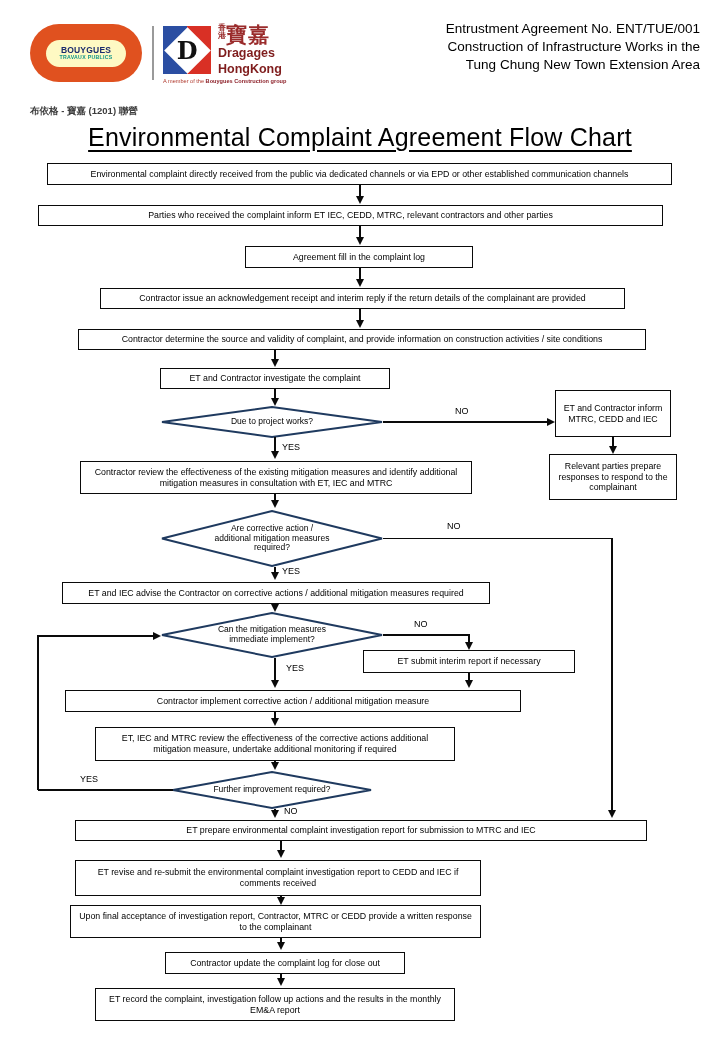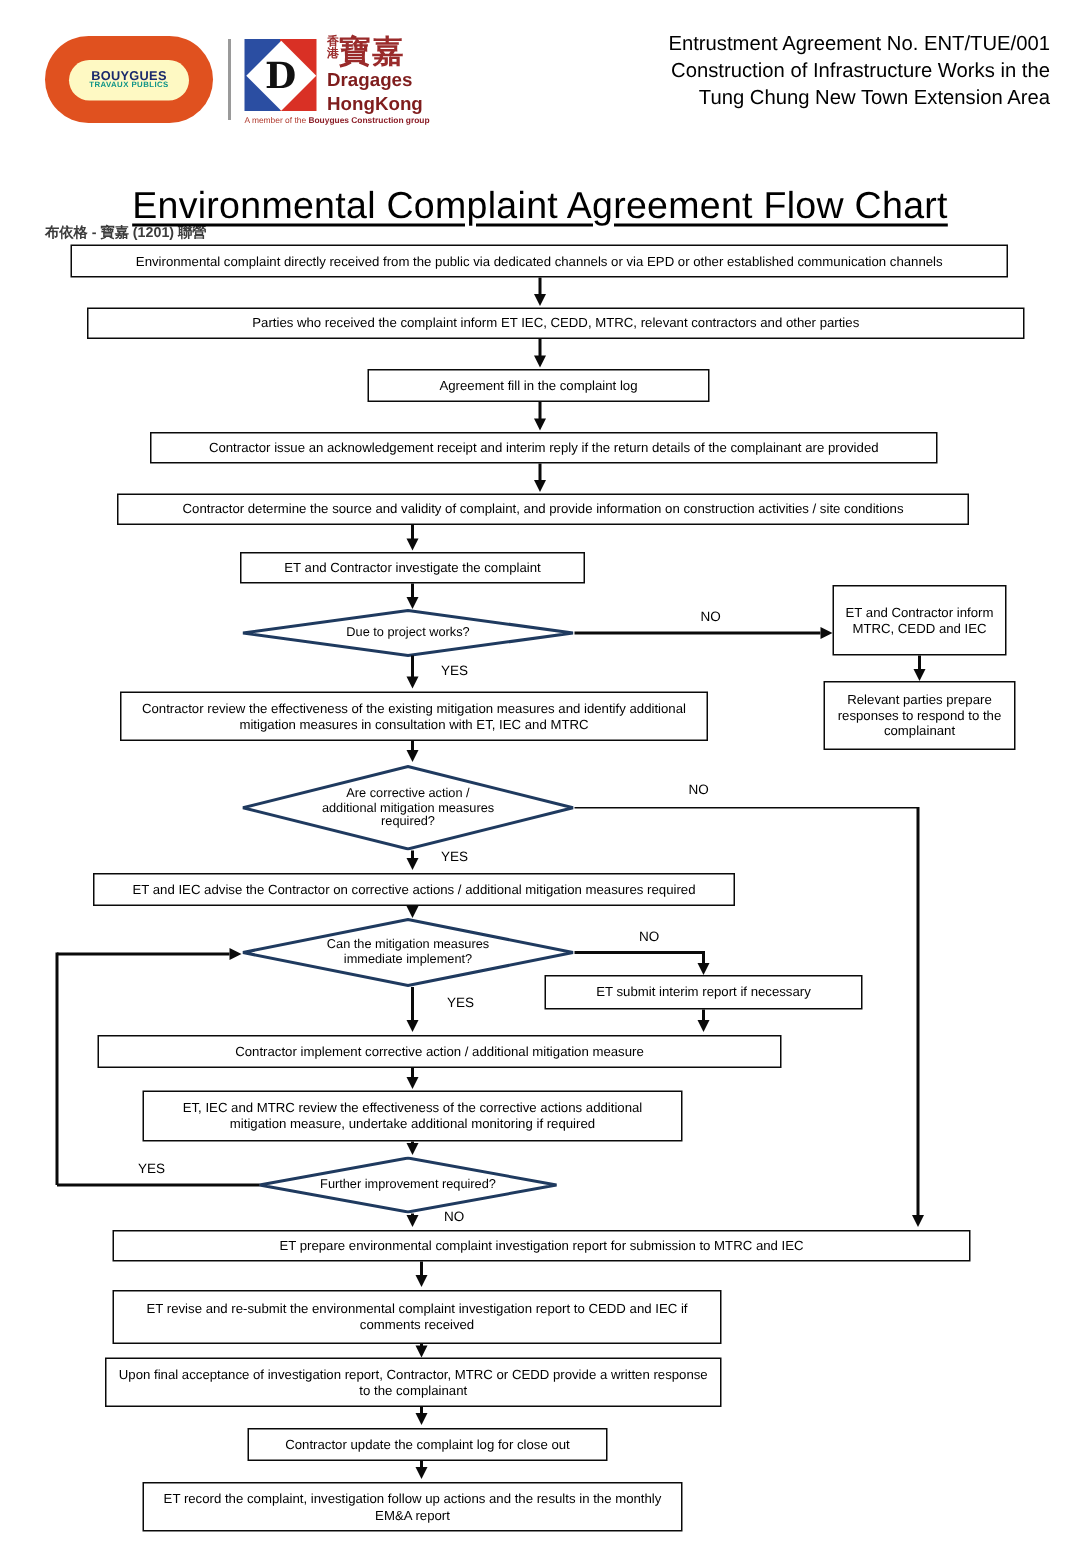--- a/index.html
+++ b/index.html
@@ -18,38 +18,38 @@
   .ddiamond{width:33px;height:33px;background:#fff;transform:rotate(45deg);display:flex;align-items:center;justify-content:center;}
   .ddiamond b{transform:rotate(-45deg);font-size:24px;font-weight:bold;color:#111;font-family:"DejaVu Serif",serif;line-height:1;}
   .dtext{position:absolute;left:218px;top:24px;width:90px;}
   .cnrow{display:flex;align-items:flex-start;line-height:1;}
   .cnsmall{display:flex;flex-direction:column;font-size:8px;color:#9a2b2b;font-weight:bold;}
   .cnlarge{font-size:21px;color:#9a2b2b;font-weight:bold;letter-spacing:1px;}
   .dname{font-size:12.5px;font-weight:bold;color:#7f1d1d;line-height:1.08;margin-top:2px;}
   .dtag{position:absolute;left:163px;top:78px;width:160px;font-size:5.6px;color:#b03a2e;white-space:nowrap;}
   .dtag b{color:#8c1f28;}
   .jv1{position:absolute;left:30px;top:88px;font-size:12.5px;color:#2d2d2d;}
-  .jv2{position:absolute;left:30px;top:105px;font-size:9.5px;font-weight:bold;color:#3c3c3c;margin-top:44px;}
+  .jv2{position:absolute;left:30px;top:105px;font-size:9.5px;font-weight:bold;color:#3c3c3c;}
   .agr{position:absolute;right:20px;top:20px;width:340px;text-align:right;font-size:13.5px;line-height:1.32;color:#000;}
   .title{position:absolute;left:0;top:123px;width:100%;text-align:center;font-size:25px;font-weight:500;
          text-decoration:underline;text-underline-offset:4px;letter-spacing:.2px;}
   
   .box{position:absolute;border:1.5px solid #0a0a0a;background:#fff;box-sizing:border-box;
        display:flex;align-items:center;justify-content:center;text-align:center;
        font-size:8.8px;line-height:1.2;padding:1px 6px;}
   .diamond{position:absolute;}
   .diamond svg{position:absolute;left:0;top:0;display:block;}
   .dshape{fill:#fff;stroke:#1f3a5f;stroke-width:2;}
   .dtxt{position:absolute;left:0;top:0;right:0;bottom:0;display:flex;align-items:center;justify-content:center;
         text-align:center;font-size:8.5px;line-height:1.15;padding:0 52px;}
   .vline{position:absolute;width:1.6px;background:#0a0a0a;}
   .hline{position:absolute;height:1.6px;background:#0a0a0a;}
   .ah-d{position:absolute;width:0;height:0;border-left:4.5px solid transparent;border-right:4.5px solid transparent;border-top:8px solid #0a0a0a;}
   .ah-r{position:absolute;width:0;height:0;border-top:4.5px solid transparent;border-bottom:4.5px solid transparent;border-left:8px solid #0a0a0a;}
-  .elabel{position:absolute;font-size:9px;color:#000;margin-left:12px;}
+  .elabel{position:absolute;font-size:9px;color:#000;}
 </style>
 </head>
 <body>
 
 <div class="page">
 
   <div class="blogo">
     <div class="bpill">
       <span class="l1">BOUYGUES</span>
       <span class="l2">TRAVAUX PUBLICS</span>
@@ -76,21 +76,21 @@
   <div class="jv2">布依格 - 寶嘉 (1201) 聯營</div>
   <div class="agr">
     <div>Entrustment Agreement No. ENT/TUE/001</div>
     <div>Construction of Infrastructure Works in the</div>
     <div>Tung Chung New Town Extension Area</div>
   </div>
 
   <div class="title">Environmental Complaint Agreement Flow Chart</div>
 
   <div class="box" style="left:47px;top:163px;width:625px;height:22px;">Environmental complaint directly received from the public via dedicated channels or via EPD or other established communication channels</div>
-  <div class="box" style="left:58px;top:205px;width:625px;height:21px;">Parties who received the complaint inform ET IEC, CEDD, MTRC, relevant contractors and other parties</div>
+  <div class="box" style="left:38px;top:205px;width:625px;height:21px;">Parties who received the complaint inform ET IEC, CEDD, MTRC, relevant contractors and other parties</div>
   <div class="box" style="left:245px;top:246px;width:228px;height:22px;">Agreement fill in the complaint log</div>
   <div class="box" style="left:100px;top:288px;width:525px;height:21px;">Contractor issue an acknowledgement receipt and interim reply if the return details of the complainant are provided</div>
   <div class="box" style="left:78px;top:329px;width:568px;height:21px;">Contractor determine the source and validity of complaint, and provide information on construction activities / site conditions</div>
   <div class="box" style="left:160px;top:368px;width:230px;height:21px;">ET and Contractor investigate the complaint</div>
   <div class="box" style="left:555px;top:390px;width:116px;height:47px;">ET and Contractor inform MTRC, CEDD and IEC</div>
   <div class="box" style="left:549px;top:454px;width:128px;height:46px;">Relevant parties prepare responses to respond to the complainant</div>
   <div class="box" style="left:80px;top:461px;width:392px;height:33px;">Contractor review the effectiveness of the existing mitigation measures and identify additional mitigation measures in consultation with ET, IEC and MTRC</div>
   <div class="box" style="left:62px;top:582px;width:428px;height:22px;">ET and IEC advise the Contractor on corrective actions / additional mitigation measures required</div>
   <div class="box" style="left:65px;top:690px;width:456px;height:22px;">Contractor implement corrective action / additional mitigation measure</div>
   <div class="box" style="left:363px;top:650px;width:212px;height:23px;">ET submit interim report if necessary</div>

